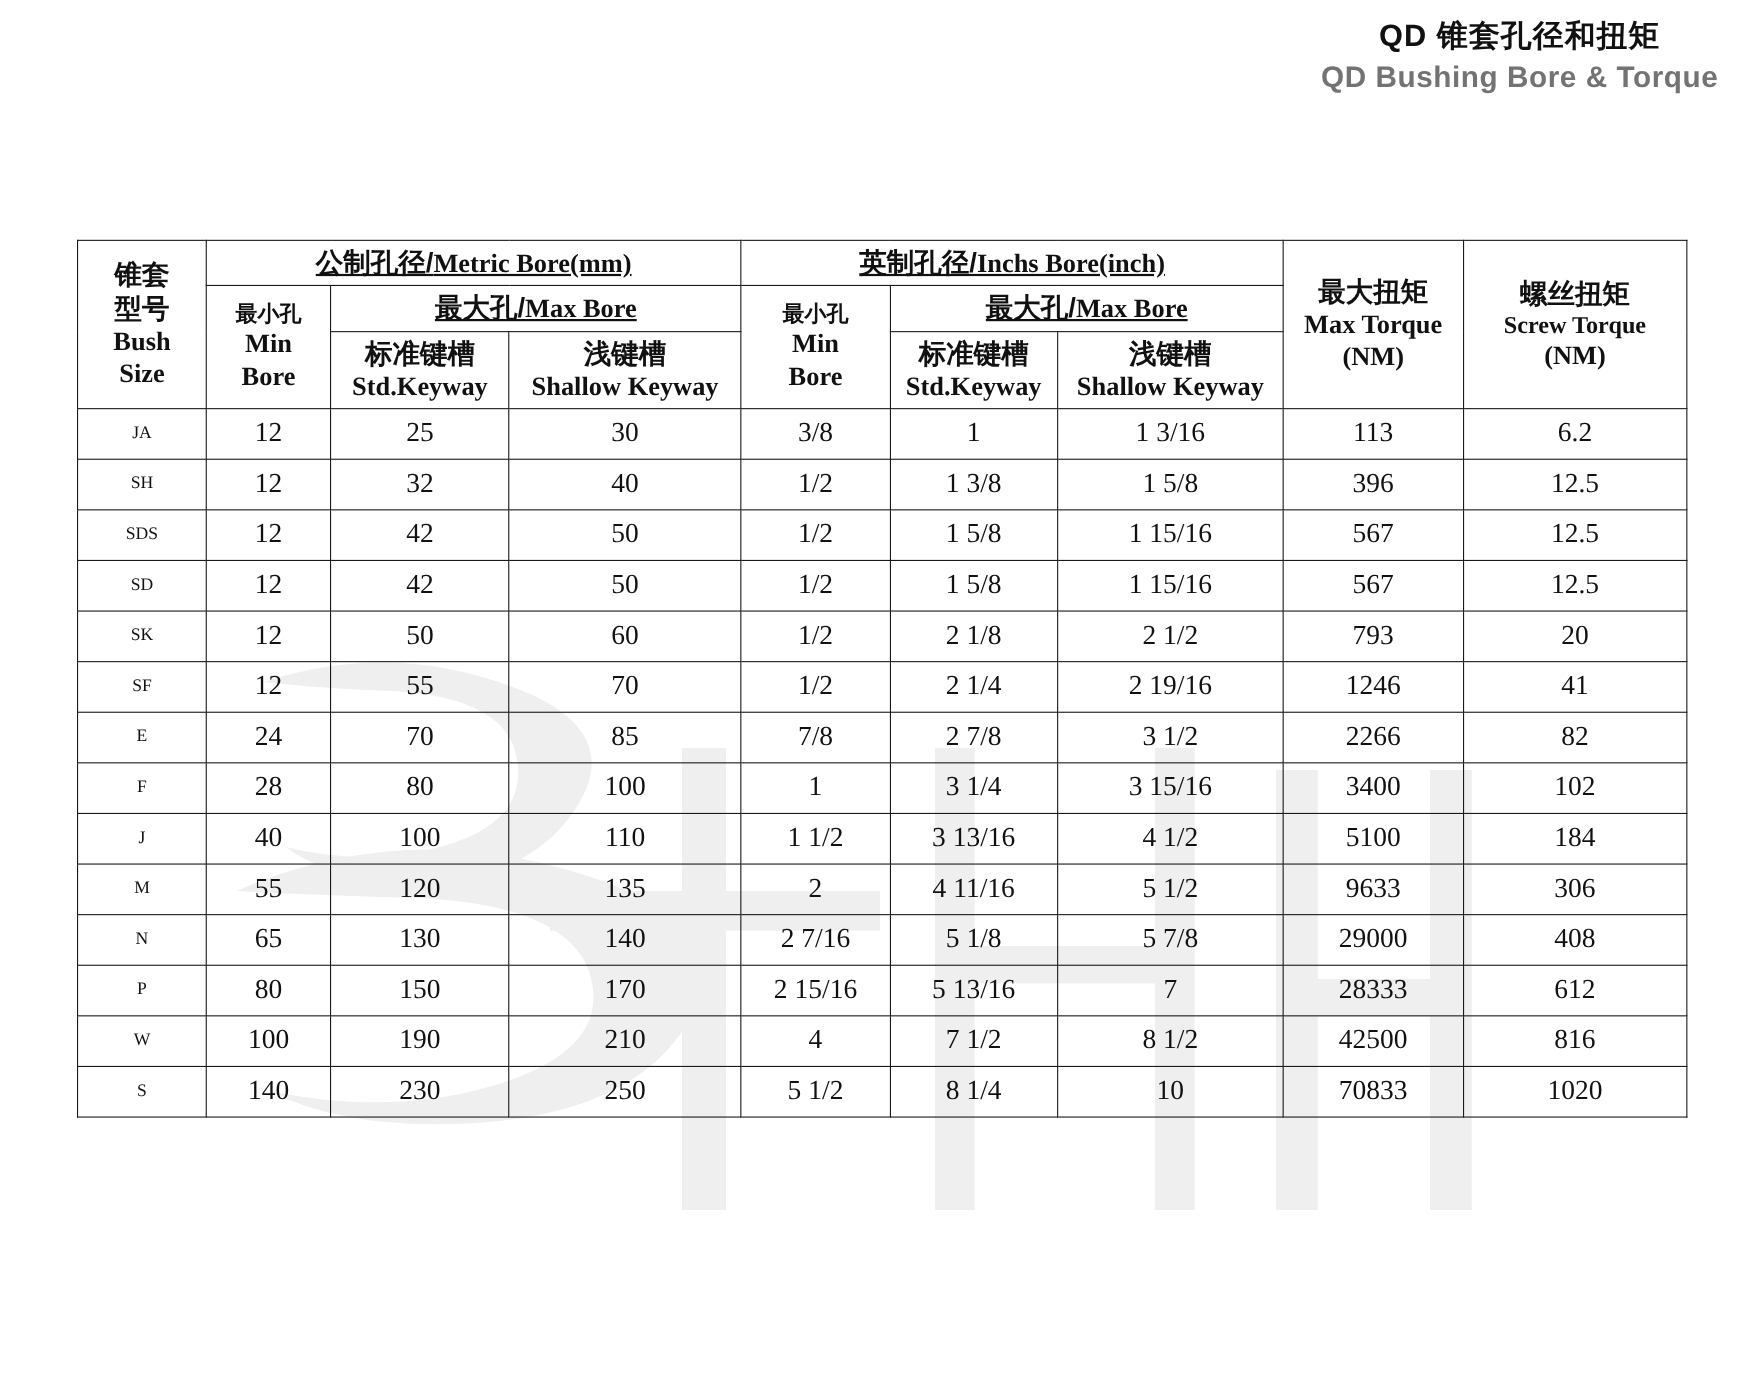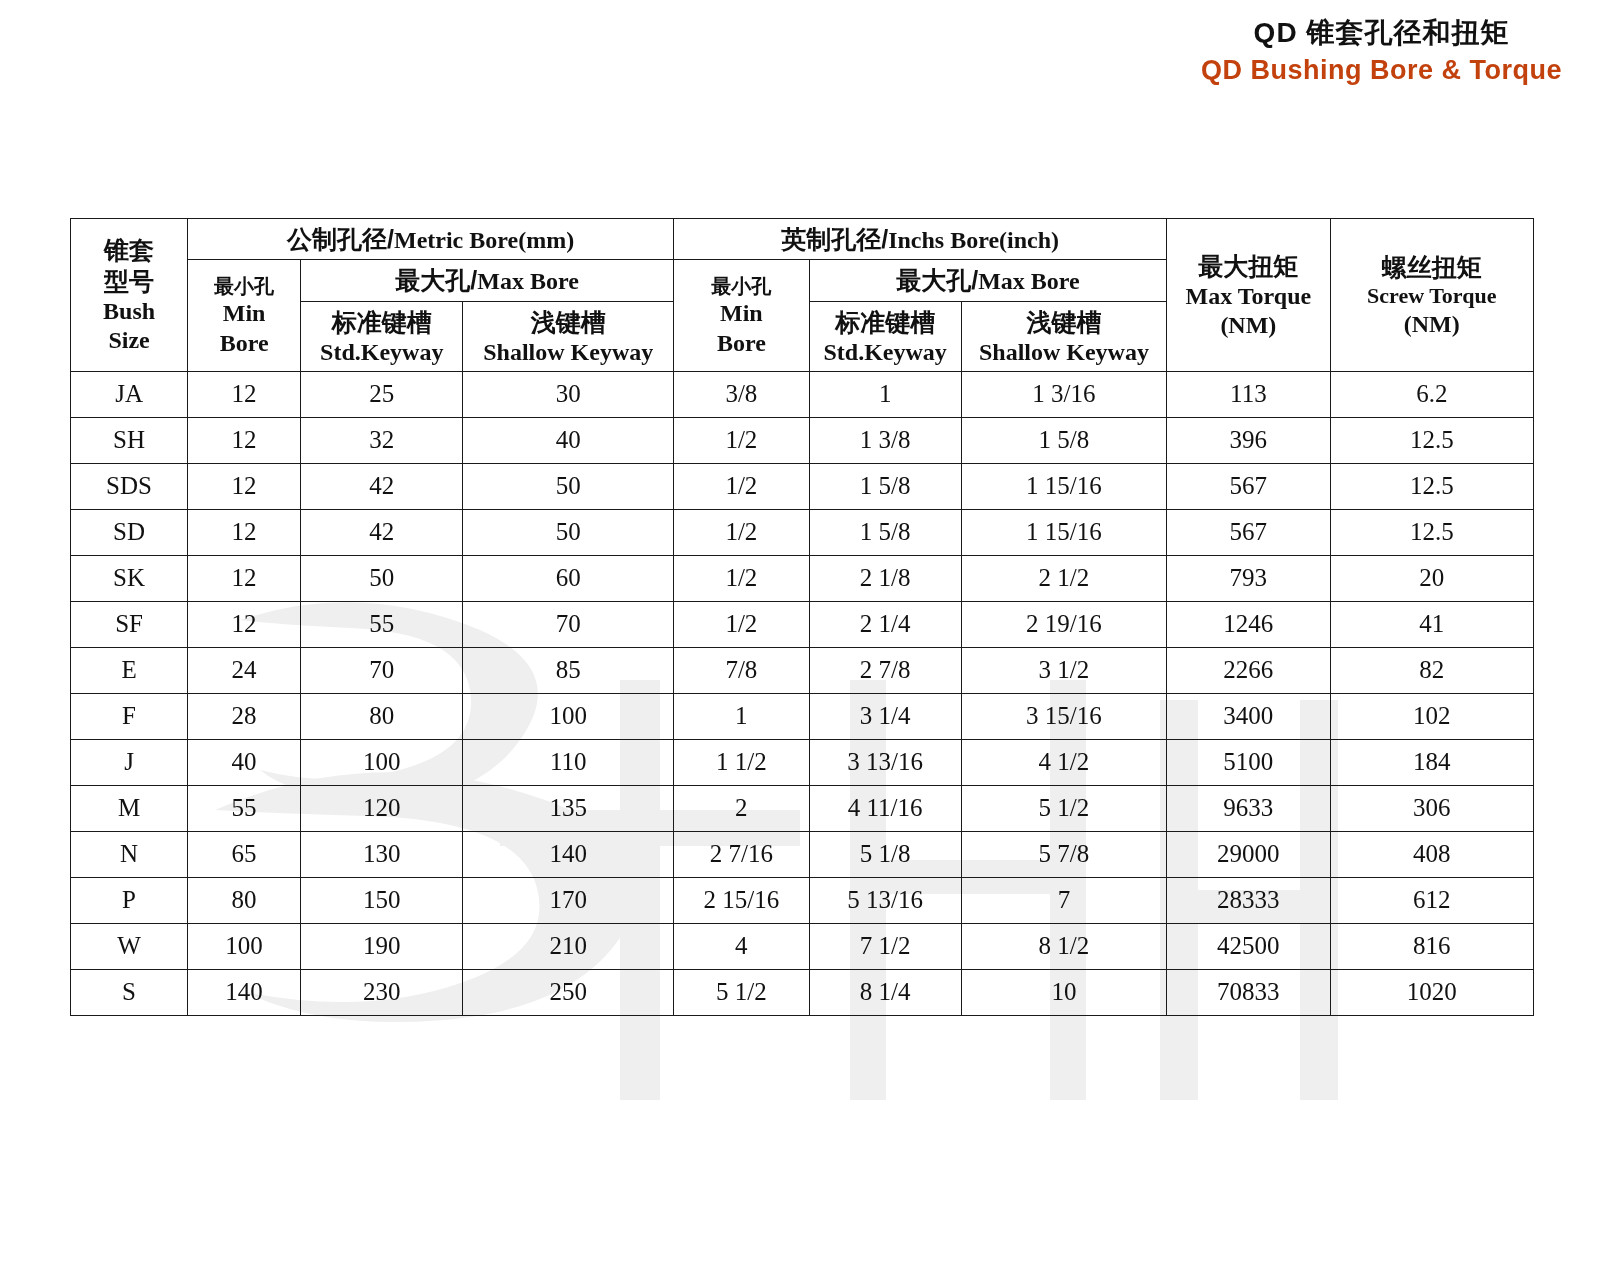--- a/index.html
+++ b/index.html
@@ -44,21 +44,21 @@
     letter-spacing: 1px;
     line-height: 1.35;
     color: #111;
   }
   .title-en {
     font-family: "Liberation Sans", sans-serif;
     font-weight: bold;
     font-size: 27px;
     letter-spacing: 0.5px;
     line-height: 1.35;
-    color: #c2410c;
+    color: #737373;
   }
 
   
   .table-wrap {
     position: absolute;
     left: 70px;
     top: 218px;
     width: 1464px;
     z-index: 1;
     border-radius: 32px;
@@ -111,29 +111,30 @@
     gap: 1px;
     padding: 5px 3px;
   }
   .inline-mix {
     display: flex;
     flex-direction: row;
     align-items: baseline;
     justify-content: center;
     gap: 0px;
     white-space: nowrap;
+    text-decoration: underline;
   }
   td.data {
     font-family: "Liberation Serif", serif;
     font-size: 25px;
     height: 45px;
     color: #111;
   }
   td.data.bush {
-    font-size: 25px;
+    font-size: 16px;
   }
   
   col.c0 { width: 114px; }
   col.c1 { width: 110px; }
   col.c2 { width: 158px; }
   col.c3 { width: 205px; }
   col.c4 { width: 132px; }
   col.c5 { width: 148px; }
   col.c6 { width: 200px; }
   col.c7 { width: 159px; }

